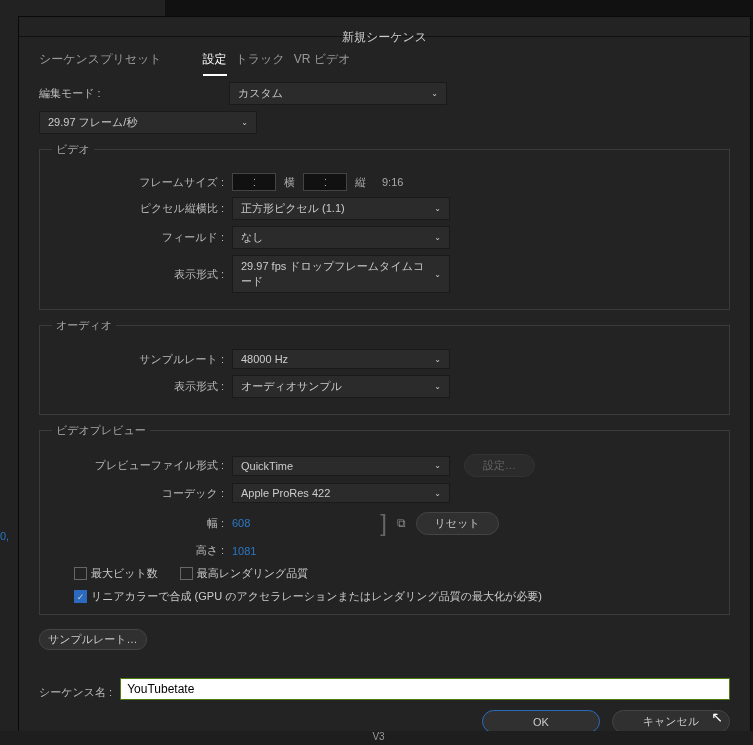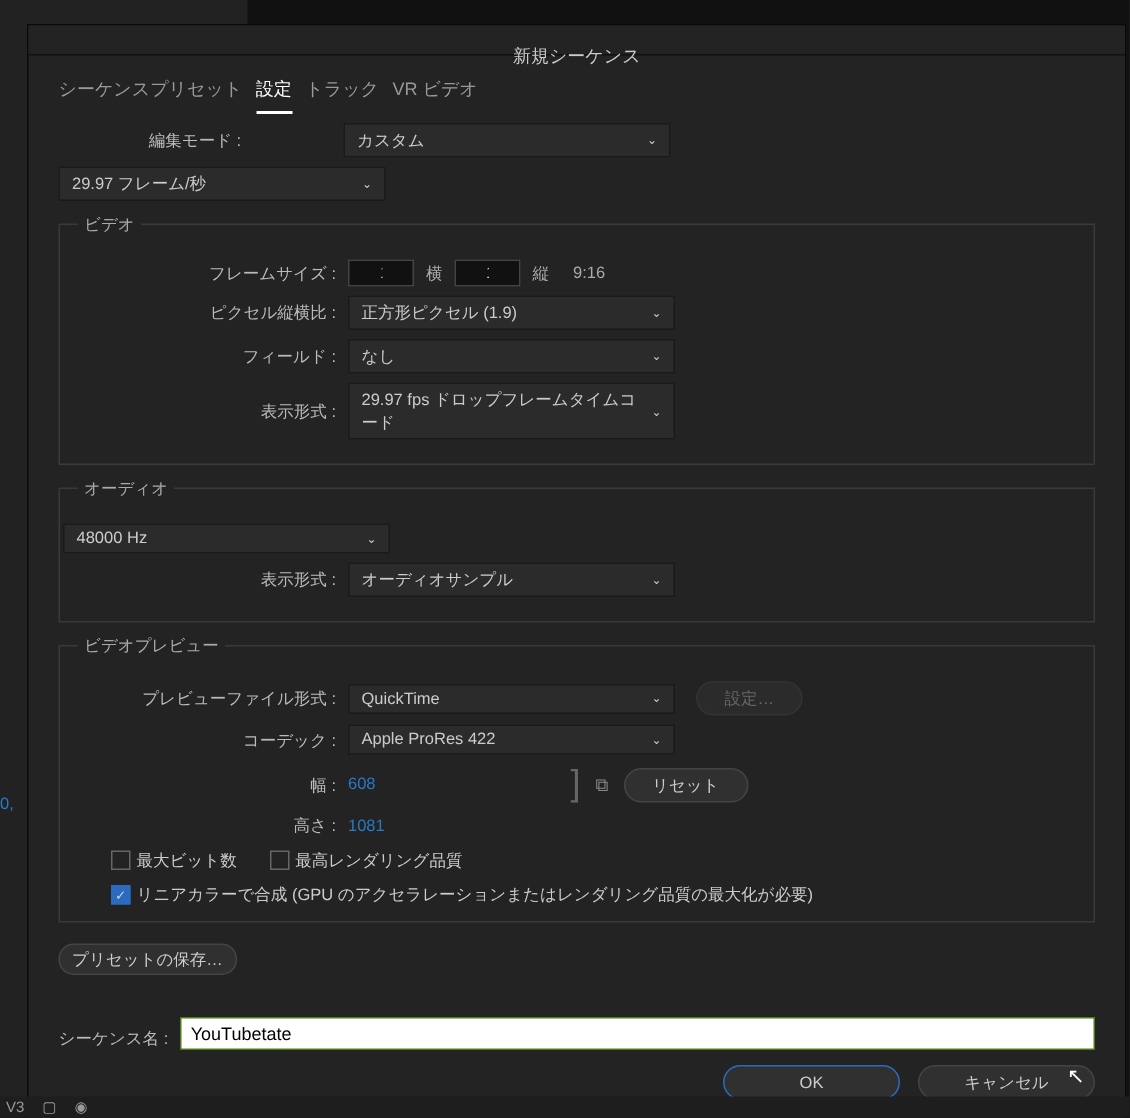--- a/index.html
+++ b/index.html
@@ -3,45 +3,45 @@
   <meta charset="utf-8">
   <style>
     * { margin: 0; padding: 0; box-sizing: border-box; font-family: "Hiragino Kaku Gothic ProN", "Meiryo", sans-serif; }
     body { background: #1a1a1a; color: #ccc; width: 753px; height: 745px; overflow: hidden; position: relative; }
     .dark-bg { position: absolute; top: 0; left: 0; width: 753px; height: 745px; background: #111; }
     .left-col { position: absolute; left: 0; top: 0; width: 165px; height: 745px; background: #222; }
     .dialog { position: absolute; left: 18px; top: 16px; width: 733px; background: #232323; border: 1px solid #0a0a0a; }
     .title-bar { height: 20px; background: #232323; text-align: center; font-size: 12px; padding-top: 12px; border-bottom: 1px solid #111; }
     .tabs { padding: 14px 20px 6px; display: flex; gap: 9px; font-size: 12px; }
     .tab { color: #999; cursor: pointer; padding-bottom: 6px; }
-    .tab.active { color: #fff; border-bottom: 2px solid #fff; }
+    .tab.active { color: #fff; border-bottom: 2px solid #fff; margin-left: 32px; }
     .content { padding: 0 20px 18px; font-size: 11px; }
     .row { display: flex; align-items: center; margin-bottom: 6px; }
-    .label { width: 190px; text-align: center; padding-right: 8px; color: #bbb; }
+    .label { width: 190px; text-align: left; padding-right: 8px; color: #bbb; }
     .label2 { width: 190px; text-align: right; padding-right: 8px; color: #bbb; }
     .dropdown { background: #2b2b2b; border: 1px solid #1a1a1a; color: #ccc; font-size: 11px; padding: 3px 8px; width: 218px; display: flex; justify-content: space-between; align-items: center; cursor: pointer; }
     .dropdown .chev { font-size: 8px; }
     .num-input { background: #111; border: 1px solid #444; color: #ccc; font-size: 11px; padding: 2px 20px; width: 44px; }
     .num-link { color: #2a78c6; cursor: text; }
     .txt { color: #aaa; margin-left: 8px; margin-right: 8px; }
     fieldset { border: 1px solid #3a3a3a; margin-top: 8px; padding: 16px 10px 10px 2px; position: relative; }
     legend { font-size: 11px; color: #aaa; padding: 0 4px; margin-left: 10px; }
     .btn { background: #303030; border: 1px solid #444; border-radius: 12px; color: #ccc; font-size: 11px; padding: 3px 18px; cursor: pointer; }
     .btn.primary { border-color: #2a6bbf; width: 118px; text-align: center;}
     .btn.small { padding: 2px 8px; border-radius:10px;}
     .btn.dim { color: #666; border-color: #333; background:#2b2b2b;}
     .checkbox-row { display: flex; align-items: center; gap: 4px; margin-left: 32px; margin-top: 8px; }
     .cb { width: 13px; height: 13px; border: 1px solid #666; display: inline-flex; align-items: center; justify-content: center; font-size: 9px; color:#ccc;}
     .cb.checked { background:#2a6bbf; border-color:#2a6bbf;}
     .footer { padding: 10px 20px 14px; display: flex; justify-content: flex-end; gap: 12px; }
     .name-row { padding: 10px 20px 0; display: flex; align-items: flex-end; gap: 8px; }
     .name-input { flex: 1; background: #fff; color: #000; border: 1px solid #4d7c0f; padding: 3px 6px; font-size: 12px; }
     .bracket { font-size: 24px; color: #666; }
     .link-icon { color: #888; font-size: 12px; margin: 0 10px; }
-    .timeline-bottom { position: absolute; bottom: 0; left: 0; width: 753px; height: 14px; background: #1e1e1e; display: flex; align-items: center; gap: 12px; padding-left: 4px; font-size: 10px; color: #999;}
+    .timeline-bottom { position: absolute; bottom: 0; left: 0; width: 753px; height: 14px; background: #1e1e1e; display: flex; align-items: center; gap: 12px; padding-left: 4px; font-size: 10px; color: #999; flex-direction: column;}
     .cursor { position: absolute; right: 30px; bottom: 20px; font-size: 14px; color:#fff; pointer-events:none;}
     .blue-num { position: absolute; left: 0; top: 530px; color:#2a78c6; font-size:11px;}
   </style>
 </head>
 <body>
 
 <div class="dark-bg"></div>
 <div class="left-col"></div>
 <div class="blue-num">0,</div>
 
@@ -76,21 +76,21 @@
         <div class="label2">フレームサイズ :</div>
         <input class="num-input" value="1080" style="">
         <span class="txt">横</span>
         <input class="num-input" value="1920" style="">
         <span class="txt">縦</span>
         <span class="txt">9:16</span>
       </div>
       <div class="row">
         <div class="label2">ピクセル縦横比 :</div>
         <div class="dropdown">
-            <span>正方形ピクセル (1.9)</span>
+            <span>正方形ピクセル (1.1)</span>
             <span class="chev">⌄</span>
           </div>
       </div>
       <div class="row">
         <div class="label2">フィールド :</div>
         <div class="dropdown">
             <span>なし</span>
             <span class="chev">⌄</span>
           </div>
       </div>
@@ -99,20 +99,21 @@
         <div class="dropdown">
             <span>29.97 fps ドロップフレームタイムコード</span>
             <span class="chev">⌄</span>
           </div>
       </div>
     </fieldset>
 
     <fieldset>
       <legend>オーディオ</legend>
       <div class="row">
+        <div class="label2">サンプルレート :</div>
         <div class="dropdown">
             <span>48000 Hz</span>
             <span class="chev">⌄</span>
           </div>
       </div>
       <div class="row">
         <div class="label2">表示形式 :</div>
         <div class="dropdown">
             <span>オーディオサンプル</span>
             <span class="chev">⌄</span>
@@ -157,21 +158,21 @@
         <span class="cb"></span>
         <span>最高レンダリング品質</span>
       </div>
       <div class="checkbox-row">
         <span class="cb checked">✓</span>
         <span>リニアカラーで合成 (GPU のアクセラレーションまたはレンダリング品質の最大化が必要)</span>
       </div>
     </fieldset>
 
     <div style="margin-top:14px;">
-      <button class="btn small">プリセットの保存…</button>
+      <button class="btn small">サンプルレート…</button>
     </div>
   </div>
 
   <div class="name-row">
     <span style="color:#bbb;font-size:11px;">シーケンス名 :</span>
     <input class="name-input" value="YouTubetate" style="">
   </div>
 
   <div class="footer">
     <button class="btn primary">OK</button>

